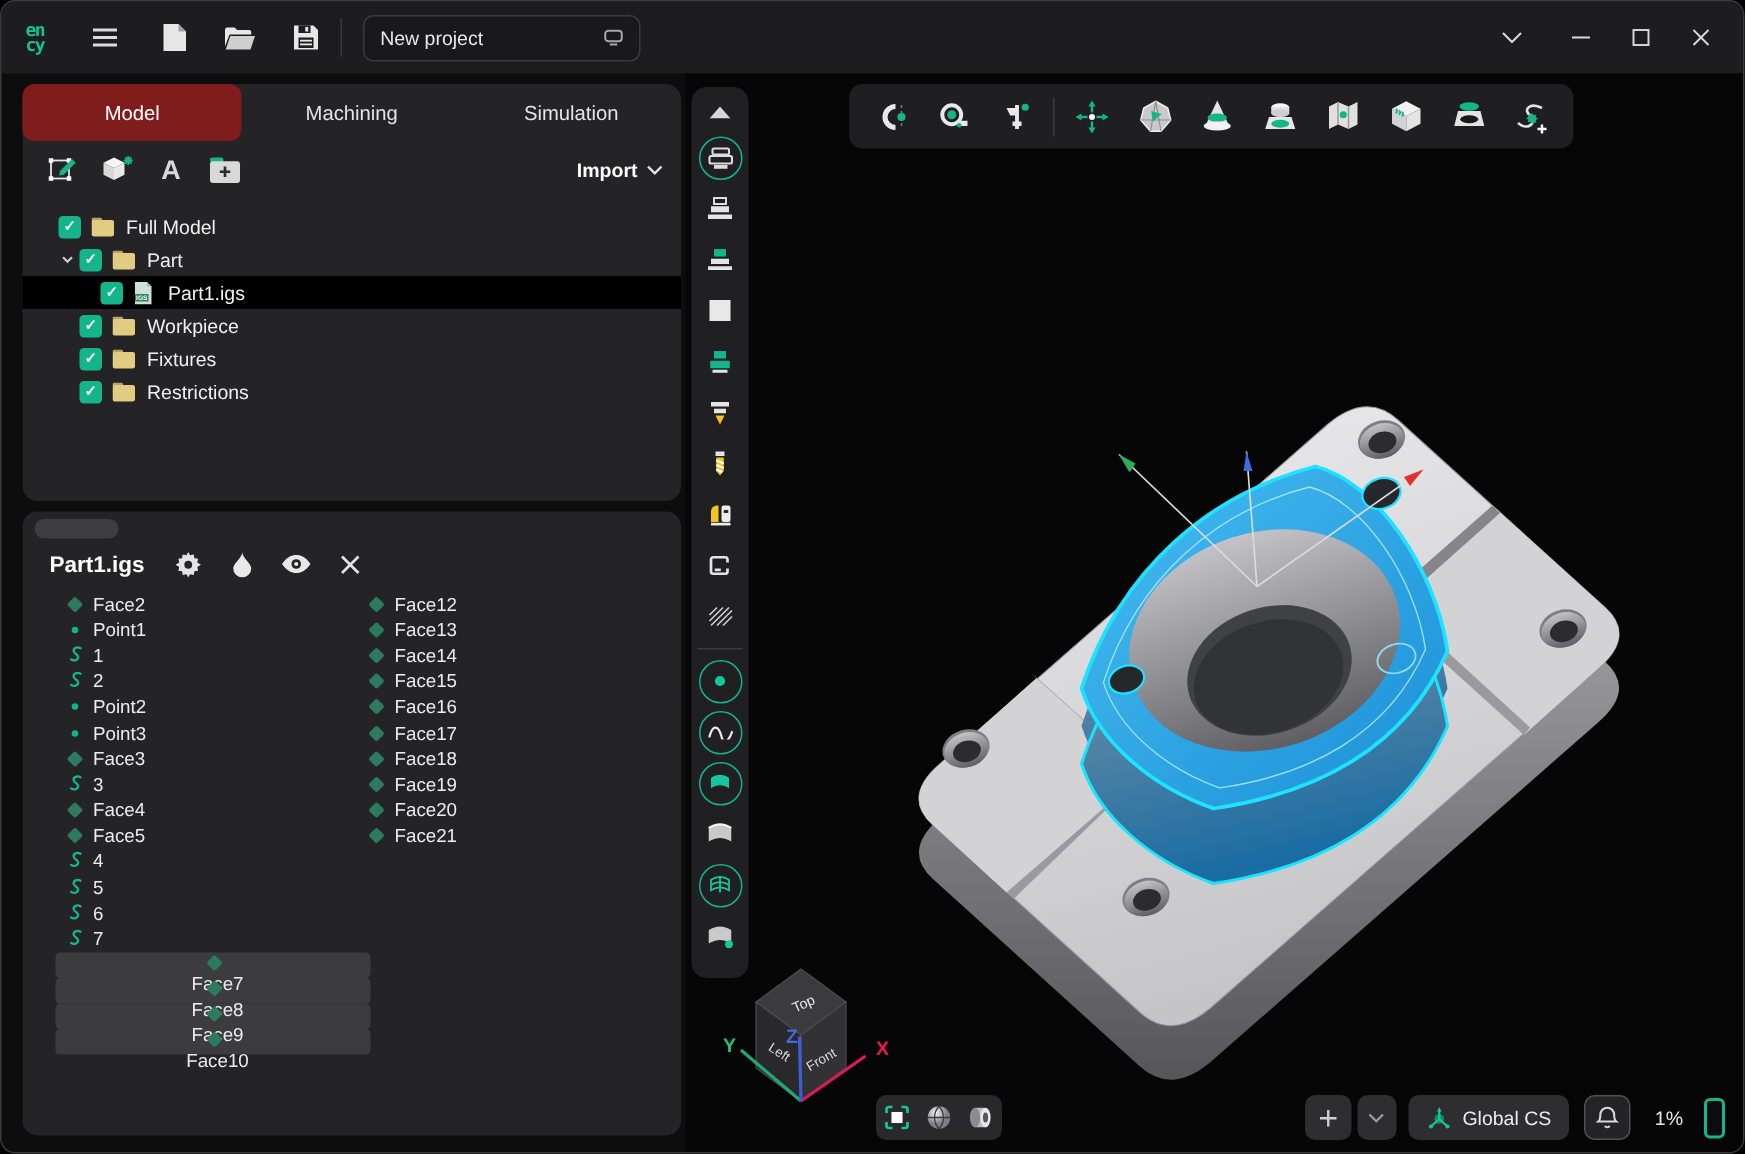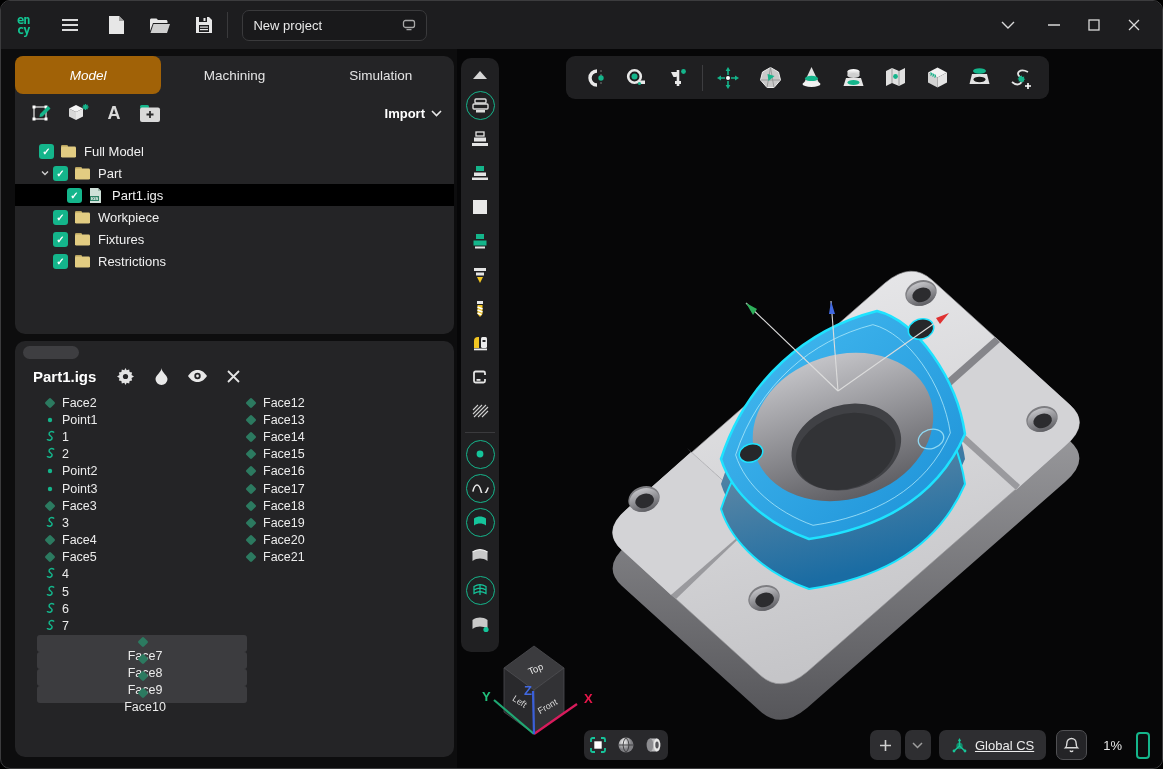--- a/index.html
+++ b/index.html
@@ -16,21 +16,21 @@
   .win-ctrls { margin-left:auto; display:flex; align-items:center; margin-right:8px; }
   .win-btn { width:40px; height:34px; display:flex; align-items:center; justify-content:center; color:#d9d9d9; }
 
   
   .panel { position:absolute; background:#242426; border-radius:10px; }
   .panel-model { left:14px; top:55px; width:439px; height:278px; }
   .panel-part  { left:14px; top:340px; width:439px; height:416px; }
 
   .tabs { display:flex; height:38px; }
   .tab { flex:1; display:flex; align-items:center; justify-content:center; font-size:13.5px; color:#e4e4e4; cursor:pointer; }
-  .tab.active { background:#a16207; border-radius:8px; color:#ffffff;font-style:italic; }
+  .tab.active { background:#7f1d1d; border-radius:8px; color:#ffffff; }
 
   .actions-row { display:flex; align-items:center; height:38px; padding:0 12px; }
   .act-btn { width:30px; height:28px; display:flex; align-items:center; justify-content:center; margin-right:6px; cursor:pointer; }
   .import { margin-left:auto; display:flex; align-items:center; gap:6px; color:#fff; font-weight:bold; font-size:13px; cursor:pointer; }
 
   .tree { margin-top:8px; }
   .tree-row { height:22px; display:flex; align-items:center; font-size:13px; color:#f0f0f0; cursor:pointer; }
   .tree-row.selected { background:#000; }
   .tw { width:16px; display:inline-flex; justify-content:center; }
   .cb { width:15px; height:15px; min-width:15px; background:#14b58b; border-radius:3px; color:#fff; font-size:10px; line-height:15px; text-align:center; font-weight:bold; margin-right:7px; }
@@ -63,21 +63,21 @@
 
   .scene { position:absolute; inset:0; }
 
   .cube-wrap { position:absolute; left:20px; top:590px; width:150px; height:120px; cursor:pointer; }
 
   .mini-toolbar { position:absolute; left:127px; top:681px; width:84px; height:30px; background:#29292c; border-radius:7px; display:flex; align-items:center; justify-content:space-around; }
   .mini-btn { width:24px; height:24px; display:flex; align-items:center; justify-content:center; cursor:pointer; }
 
   .br-bar { position:absolute; right:13px; top:681px; height:30px; display:flex; align-items:center; gap:4px; }
   .sq-btn { height:30px; background:#2e2e31; border-radius:7px; display:flex; align-items:center; justify-content:center; color:#cfcfcf; cursor:pointer; }
-  .cs-btn { padding:0 12px; gap:7px; font-size:13px; color:#ececec;text-decoration:underline; }
+  .cs-btn { padding:0 12px; gap:7px; font-size:13px; color:#ececec; }
   .bell-btn { width:31px; border:1px solid #505053; background:#242427; margin-left:6px; }
   .zoom-label { color:#e6e6e6; font-size:13px; margin:0 10px 0 12px; }
   .battery { width:14px; height:27px; border:2px solid #15b58b; border-radius:4px; background:#0c0c0d; }
 </style>
 </head>
 <body>
 
 <div class="window">
 
   <div class="titlebar">

